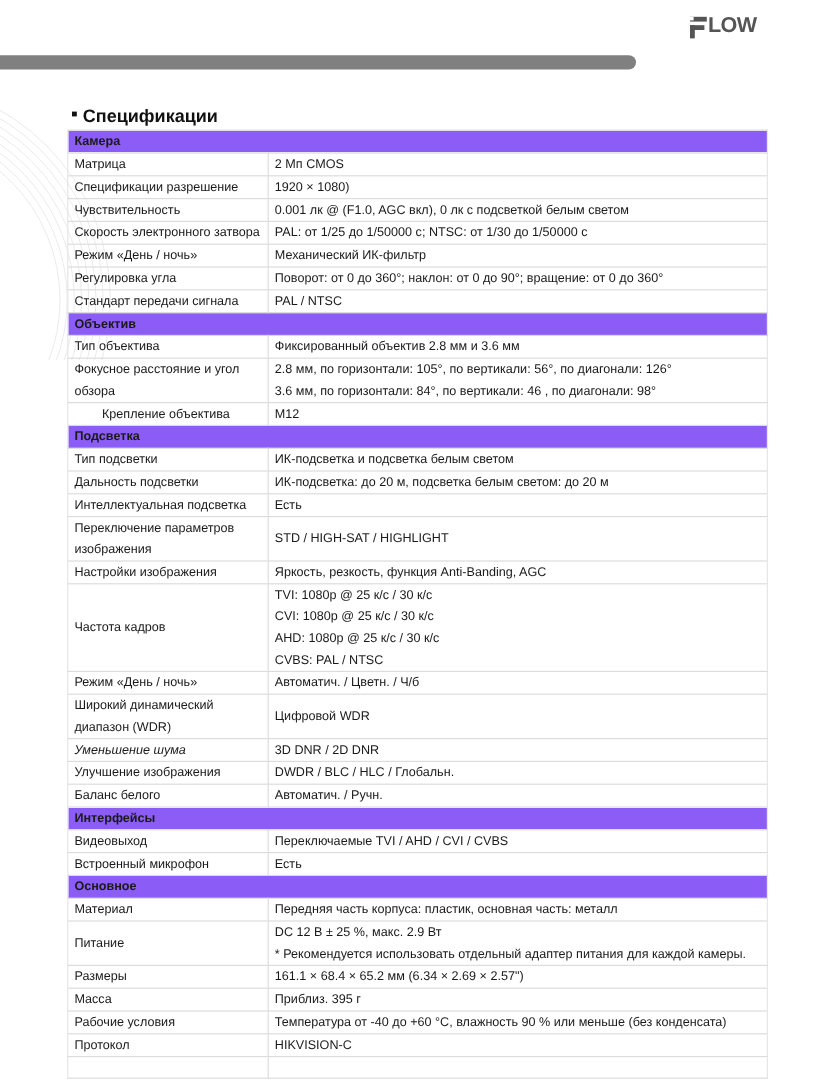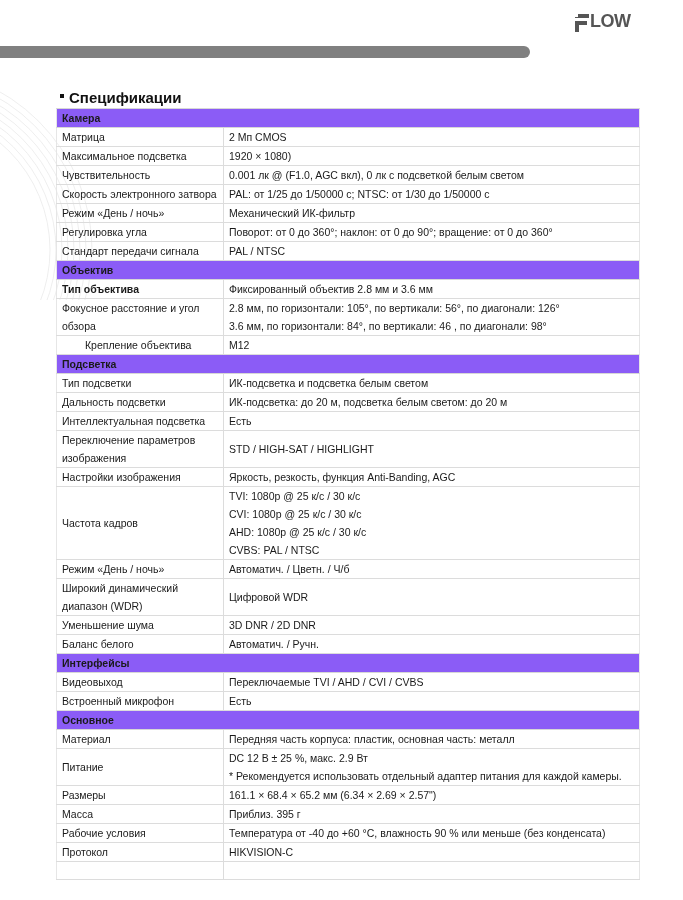--- a/index.html
+++ b/index.html
@@ -107,21 +107,21 @@
       <tr>
         <td class="k" style="height: 17px;">
           <span class="line">Матрица</span>
         </td>
         <td class="v">
           <span class="line">2 Мп CMOS</span>
         </td>
       </tr>
       <tr>
         <td class="k" style="height: 17px;">
-          <span class="line">Максимальное подсветка</span>
+          <span class="line">Спецификации разрешение</span>
         </td>
         <td class="v">
           <span class="line">1920 × 1080)</span>
         </td>
       </tr>
       <tr>
         <td class="k" style="height: 17px; margin-top: 41px;">
           <span class="line">Чувствительность</span>
         </td>
         <td class="v">
@@ -157,21 +157,21 @@
           <span class="line">Стандарт передачи сигнала</span>
         </td>
         <td class="v">
           <span class="line">PAL / NTSC</span>
         </td>
       </tr>
       <tr class="sec">
         <td colspan="2">Объектив</td>
       </tr>
       <tr>
-        <td class="k" style="height: 17px; font-weight: bold;">
+        <td class="k" style="height: 17px;">
           <span class="line">Тип объектива</span>
         </td>
         <td class="v">
           <span class="line">Фиксированный объектив 2.8 мм и 3.6 мм</span>
         </td>
       </tr>
       <tr>
         <td class="k" style="height: 35px;">
           <span class="line">Фокусное расстояние и угол</span>
           <span class="line">обзора</span>
@@ -255,25 +255,33 @@
       <tr>
         <td class="k" style="height: 35px;">
           <span class="line">Широкий динамический</span>
           <span class="line">диапазон (WDR)</span>
         </td>
         <td class="v">
           <span class="line">Цифровой WDR</span>
         </td>
       </tr>
       <tr>
-        <td class="k" style="height: 17px;">
+        <td class="k" style="height: 17px; font-style: italic;">
           <span class="line">Уменьшение шума</span>
         </td>
         <td class="v">
           <span class="line">3D DNR / 2D DNR</span>
+        </td>
+      </tr>
+      <tr>
+        <td class="k" style="height: 17px;">
+          <span class="line">Улучшение изображения</span>
+        </td>
+        <td class="v">
+          <span class="line">DWDR / BLC / HLC / Глобальн.</span>
         </td>
       </tr>
       <tr>
         <td class="k" style="height: 17px;">
           <span class="line">Баланс белого</span>
         </td>
         <td class="v">
           <span class="line">Автоматич. / Ручн.</span>
         </td>
       </tr>

